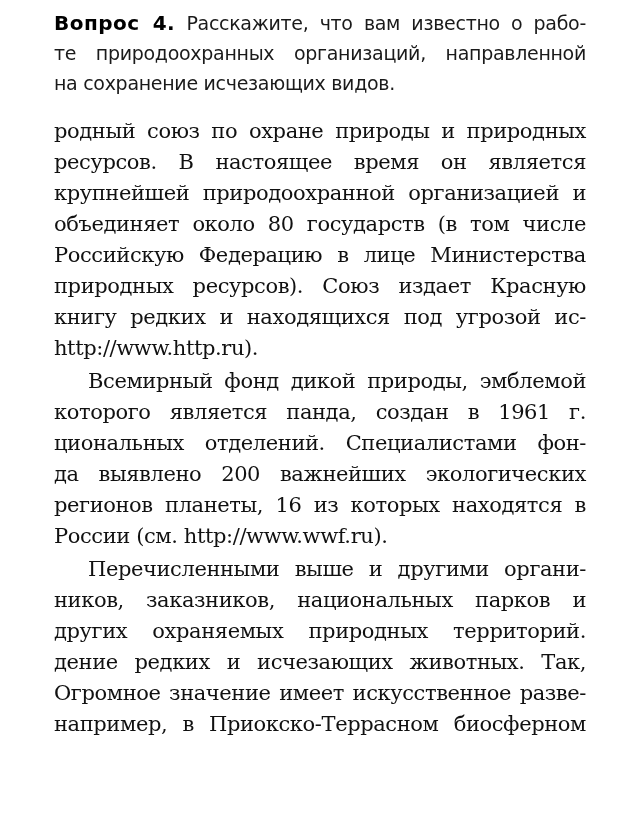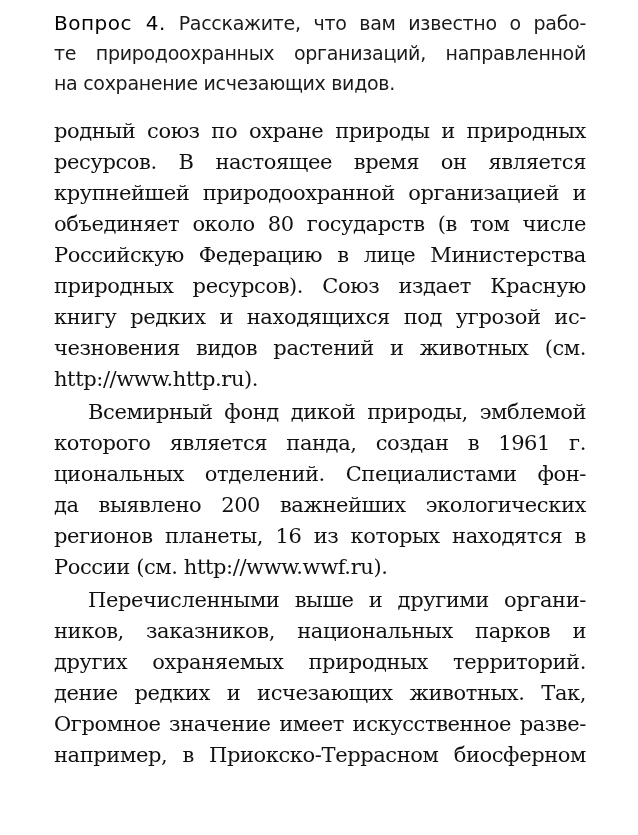--- a/index.html
+++ b/index.html
@@ -32,21 +32,21 @@
       white-space: nowrap;
       text-align: justify;
       text-align-last: justify;
       letter-spacing: -0.3px;
     }
     .q-line.last {
       text-align-last: left;
     }
     .q-label {
       font-family: "DejaVu Sans", "Liberation Sans", sans-serif;
-      font-weight: normal;
+      font-weight: bold;
       font-size: 20px;
       letter-spacing: 0.5px;
       color: #000;
     }
     .answer {
       font-family: "DejaVu Serif", "Liberation Serif", serif;
       font-size: 21px;
       color: #111;
       margin-top: 18px;
     }
@@ -84,21 +84,20 @@
   <div class="answer">
 
     <div class="para">
       <div class="a-line">родный союз по охране природы и природных</div>
       <div class="a-line">ресурсов. В настоящее время он является</div>
       <div class="a-line">крупнейшей природоохранной организацией и</div>
       <div class="a-line">объединяет около 80 государств (в том числе</div>
       <div class="a-line">Российскую Федерацию в лице Министерства</div>
       <div class="a-line">природных ресурсов). Союз издает Красную</div>
       <div class="a-line">книгу редких и находящихся под угрозой ис-</div>
-      <div class="a-line">чезновения видов растений и животных (см.</div>
       <div class="a-line last">http://www.http.ru).</div>
     </div>
 
     <div class="para">
       <div class="a-line first">Всемирный фонд дикой природы, эмблемой</div>
       <div class="a-line">которого является панда, создан в 1961 г.</div>
       <div class="a-line">циональных отделений. Специалистами фон-</div>
       <div class="a-line">да выявлено 200 важнейших экологических</div>
       <div class="a-line">регионов планеты, 16 из которых находятся в</div>
       <div class="a-line last">России (см. http://www.wwf.ru).</div>

